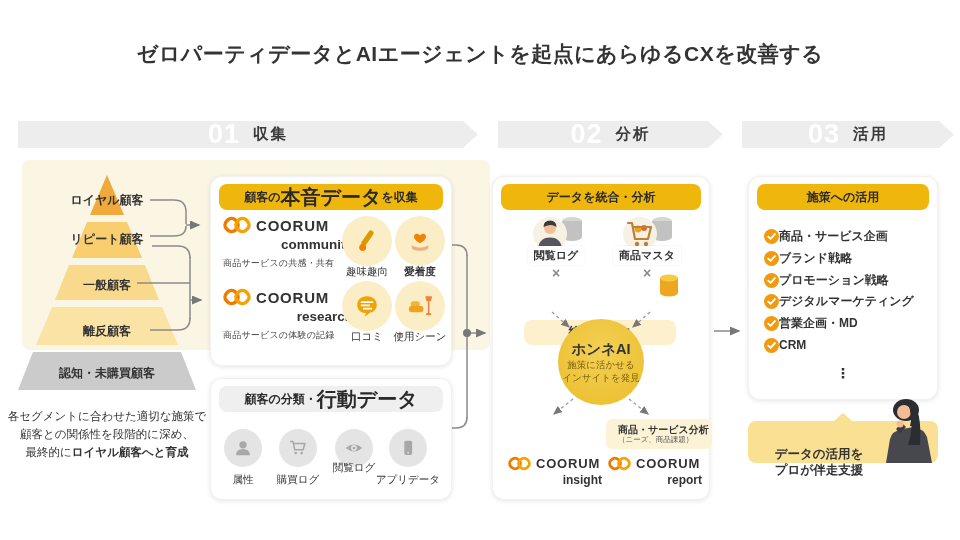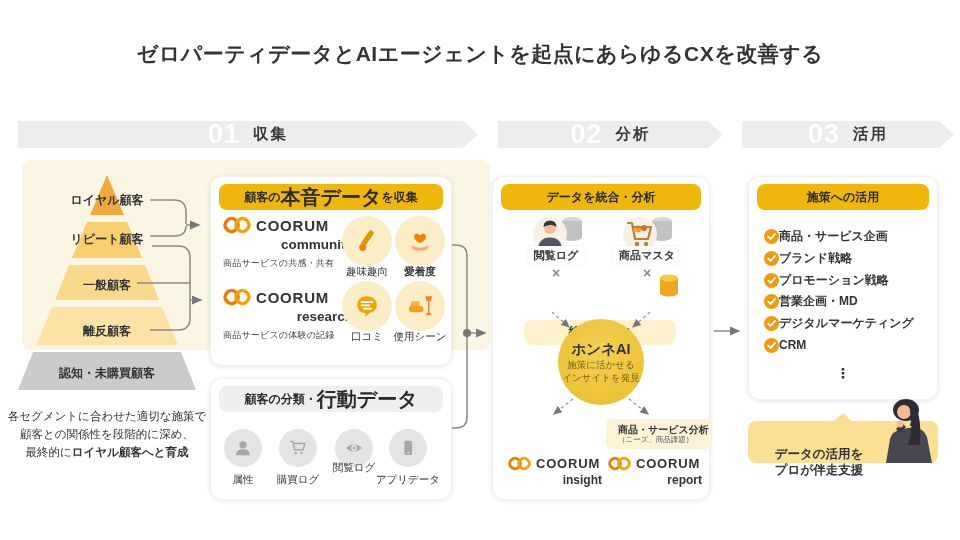--- a/index.html
+++ b/index.html
@@ -383,28 +383,28 @@
             <circle cx="8" cy="8" r="8" fill="#F19A10"></circle>
             <path d="M4.5 8.2 L7 10.6 L11.6 5.4" stroke="#fff" stroke-width="2" fill="none" stroke-linecap="round" stroke-linejoin="round"></path>
           </svg>
         <span>プロモーション戦略</span>
       </li>
       <li>
         <svg width="15" height="15" viewBox="0 0 16 16">
             <circle cx="8" cy="8" r="8" fill="#F19A10"></circle>
             <path d="M4.5 8.2 L7 10.6 L11.6 5.4" stroke="#fff" stroke-width="2" fill="none" stroke-linecap="round" stroke-linejoin="round"></path>
           </svg>
+        <span>デジタルマーケティング</span>
+      </li>
+      <li>
+        <svg width="15" height="15" viewBox="0 0 16 16">
+            <circle cx="8" cy="8" r="8" fill="#F19A10"></circle>
+            <path d="M4.5 8.2 L7 10.6 L11.6 5.4" stroke="#fff" stroke-width="2" fill="none" stroke-linecap="round" stroke-linejoin="round"></path>
+          </svg>
         <span>営業企画・MD</span>
-      </li>
-      <li>
-        <svg width="15" height="15" viewBox="0 0 16 16">
-            <circle cx="8" cy="8" r="8" fill="#F19A10"></circle>
-            <path d="M4.5 8.2 L7 10.6 L11.6 5.4" stroke="#fff" stroke-width="2" fill="none" stroke-linecap="round" stroke-linejoin="round"></path>
-          </svg>
-        <span>デジタルマーケティング</span>
       </li>
       <li>
         <svg width="15" height="15" viewBox="0 0 16 16">
             <circle cx="8" cy="8" r="8" fill="#F19A10"></circle>
             <path d="M4.5 8.2 L7 10.6 L11.6 5.4" stroke="#fff" stroke-width="2" fill="none" stroke-linecap="round" stroke-linejoin="round"></path>
           </svg>
         <span>CRM</span>
       </li>
     </ul>
     <div id="ellipsis">⋮</div>

